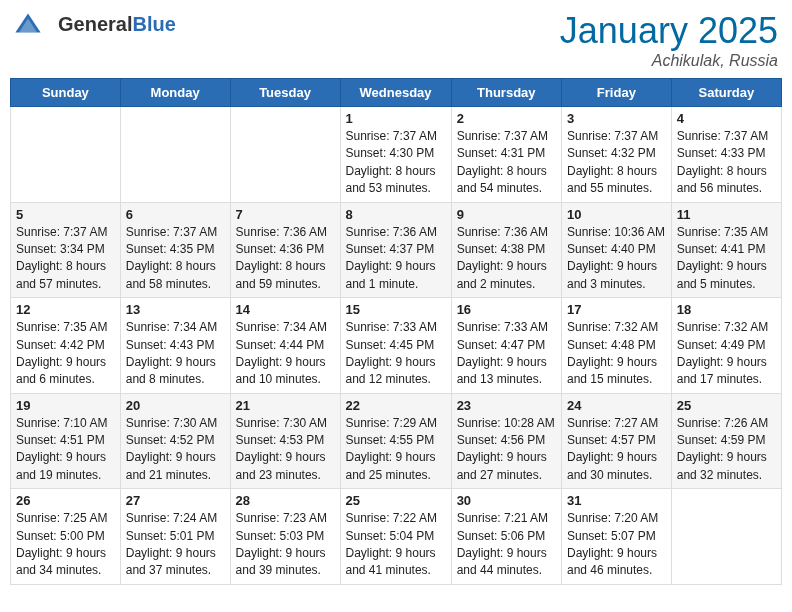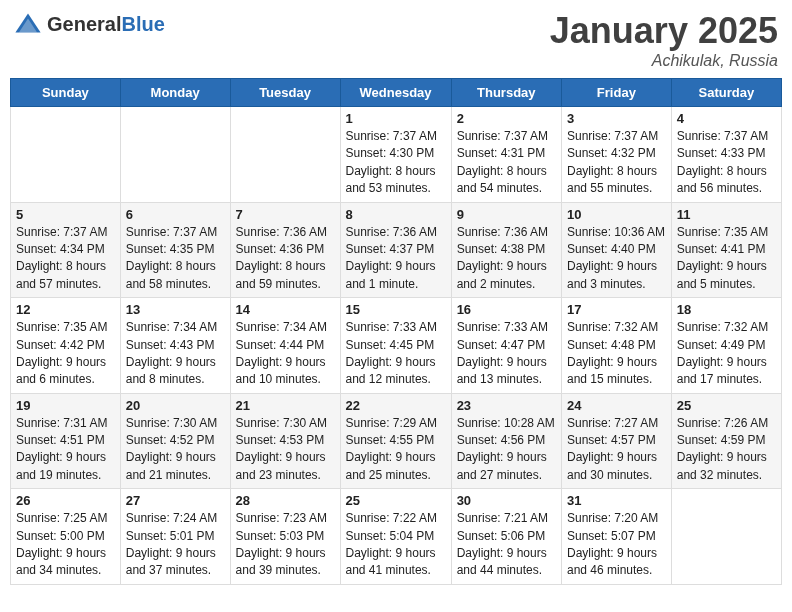--- a/index.html
+++ b/index.html
@@ -13,33 +13,33 @@
     .header {
       display: flex;
       justify-content: space-between;
       align-items: flex-start;
       margin-bottom: 8px;
       padding: 0 4px;
     }
     .logo {
       display: flex;
       align-items: center;
-      gap: 5px;
+      gap: 16px;
     }
     .logo-icon {
       width: 28px;
       height: 28px;
     }
     .title-block {
       text-align: right;
     }
     .month-title {
       font-size: 36px;
-      font-weight: bold;
-      color: #404040;
+      font-weight: normal;
+      color: #0369a1;
     }
     .location-title {
       font-size: 16px;
       color: #555;
       font-style: italic;
     }
     .calendar {
       width: 100%;
       border-collapse: collapse;
       border: 1px solid #ccc;
@@ -139,21 +139,21 @@
           <span class="day-number">4</span>
           <div class="day-info">Sunrise: 7:37 AM
 Sunset: 4:33 PM
 Daylight: 8 hours and 56 minutes.</div>
         </td>
       </tr>
       <tr>
         <td>
           <span class="day-number">5</span>
           <div class="day-info">Sunrise: 7:37 AM
-Sunset: 4:34 PM
+Sunset: 3:34 PM
 Daylight: 8 hours and 57 minutes.</div>
         </td>
         <td>
           <span class="day-number">6</span>
           <div class="day-info">Sunrise: 7:37 AM
 Sunset: 4:35 PM
 Daylight: 8 hours and 58 minutes.</div>
         </td>
         <td>
           <span class="day-number">7</span>
@@ -226,21 +226,21 @@
         <td>
           <span class="day-number">18</span>
           <div class="day-info">Sunrise: 7:32 AM
 Sunset: 4:49 PM
 Daylight: 9 hours and 17 minutes.</div>
         </td>
       </tr>
       <tr>
         <td>
           <span class="day-number">19</span>
-          <div class="day-info">Sunrise: 7:31 AM
+          <div class="day-info">Sunrise: 7:10 AM
 Sunset: 4:51 PM
 Daylight: 9 hours and 19 minutes.</div>
         </td>
         <td>
           <span class="day-number">20</span>
           <div class="day-info">Sunrise: 7:30 AM
 Sunset: 4:52 PM
 Daylight: 9 hours and 21 minutes.</div>
         </td>
         <td>

